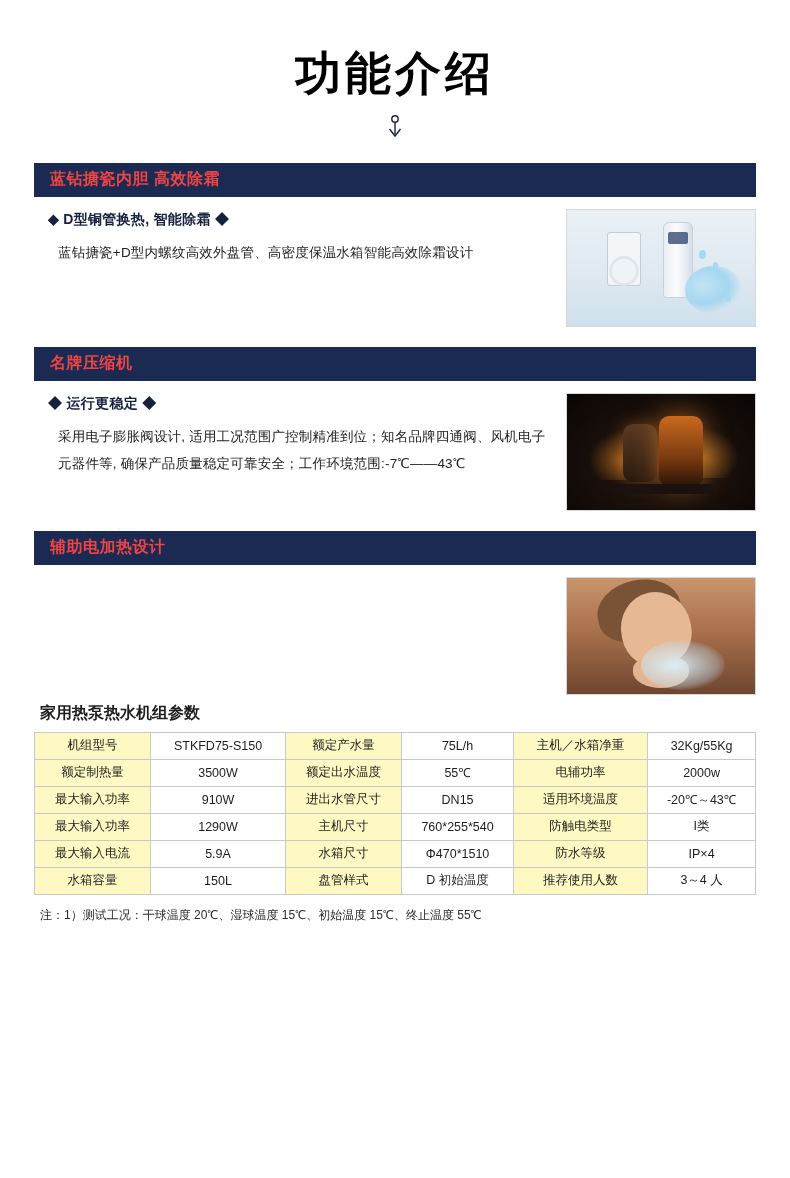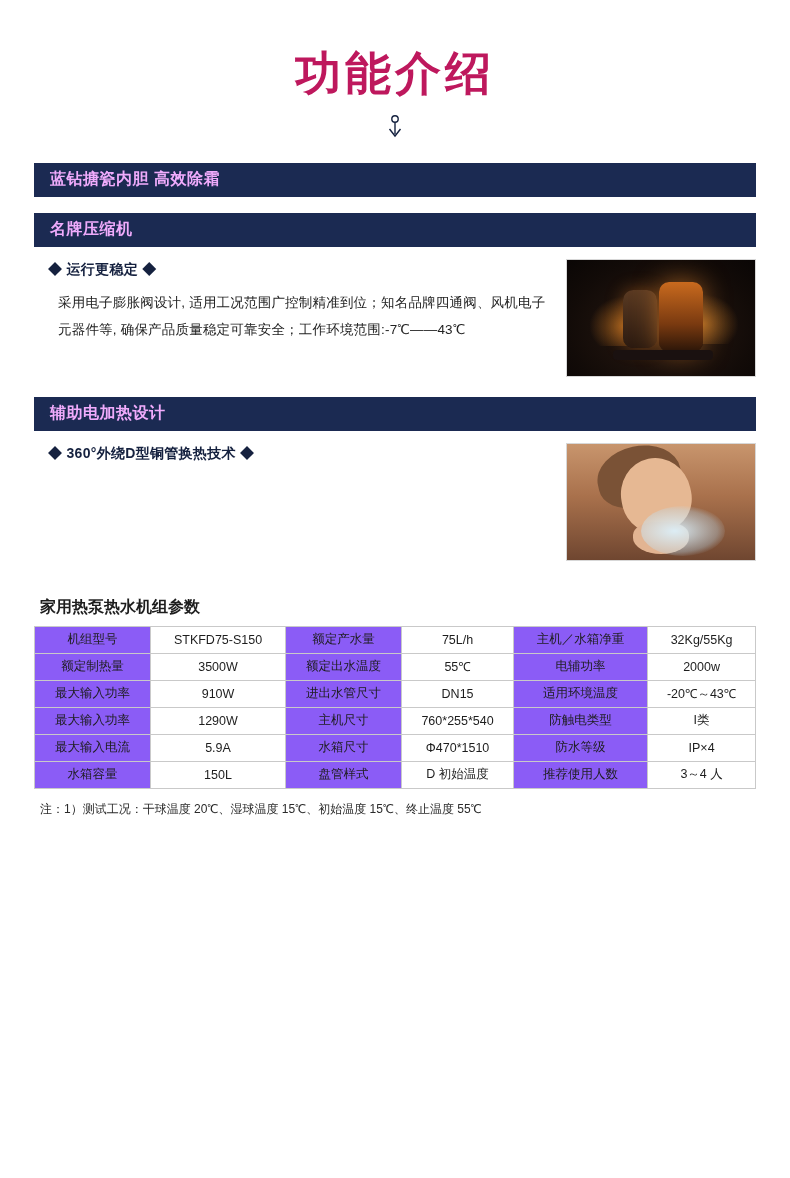--- a/index.html
+++ b/index.html
@@ -23,41 +23,41 @@
   
   .title-wrap {
     text-align: center;
     padding-top: 48px;
   }
   .main-title {
     font-family: "DejaVu Serif", serif;
     font-size: 46px;
     font-weight: bold;
     letter-spacing: 4px;
-    color: #be185d;
+    color: #000000;
     line-height: 1.1;
   }
   .title-orn {
     margin-top: 14px;
     display: flex;
     justify-content: center;
     align-items: center;
     height: 28px;
   }
   .title-orn svg { display: block; }
 
   
   .bar {
     margin-top: 16px;
     height: 34px;
     background: #1b2a52;
     display: flex;
     align-items: center;
     padding-left: 16px;
-    color: #f0abfc;
+    color: #ef4444;
     font-size: 16px;
     font-weight: bold;
     letter-spacing: 0.5px;
   }
   .bar.first { margin-top: 22px; }
 
   
   .feature {
     display: flex;
     align-items: flex-start;
@@ -196,41 +196,41 @@
     background: radial-gradient(ellipse at 40% 50%, rgba(220,240,250,.95), rgba(190,225,245,.35) 60%, rgba(255,255,255,0) 75%);
     border-radius: 50%;
   }
   .t4 .hands {
     position: absolute; left: 66px; top: 78px; width: 56px; height: 32px;
     background: #e2b492; border-radius: 40% 40% 50% 50%;
   }
 
   
   .params-title {
-    margin-top: 32px;
+    margin-top: 4px;
     font-size: 16px;
     font-weight: bold;
     color: #1d1d1d;
     padding-left: 6px;
     margin-bottom: 8px;
   }
   table.params {
     width: 100%;
     border-collapse: collapse;
     font-size: 12.5px;
     color: #1d1d1d;
   }
   table.params td {
     border: 1px solid #c9c9c9;
     text-align: center;
     height: 27px;
     padding: 0 2px;
     white-space: nowrap;
   }
-  table.params td.label { background: #8b5cf6; }
+  table.params td.label { background: #fef9c3; }
   .notes {
     margin-top: 10px;
     font-size: 12px;
     line-height: 1.8;
     color: #2a2a2a;
     padding-left: 6px;
   }
 </style>
 </head>
 <body>
@@ -244,20 +244,38 @@
         <circle cx="11" cy="5" r="3.2" fill="none" stroke="#15213f" stroke-width="1.4"></circle>
         <path d="M11 8.4 V20" fill="none" stroke="#15213f" stroke-width="1.4"></path>
         <path d="M5.5 15 L11 22 L16.5 15" fill="none" stroke="#15213f" stroke-width="1.4"></path>
       </svg>
     </div>
   </div>
 
   <div class="bar first">
     <span>蓝钻搪瓷内胆  高效除霜</span>
   </div>
+  <div class="feature">
+    <div class="txt">
+      <div class="sub-title">◆ D型铜管换热, 智能除霜 ◆</div>
+      <div class="body-txt">蓝钻搪瓷+D型内螺纹高效外盘管、高密度保温水箱智能高效除霜设计</div>
+    </div>
+    <div class="thumb">
+      <div class="inner t1">
+        <div class="unit"></div>
+        <div class="fan"></div>
+        <div class="tank"></div>
+        <div class="logo"></div>
+        <div class="splash"></div>
+        <div class="drop" style="left:132px;top:40px;width:7px;height:9px;"></div>
+        <div class="drop" style="left:146px;top:52px;width:5px;height:7px;"></div>
+        <div class="drop" style="left:158px;top:84px;width:6px;height:8px;"></div>
+      </div>
+    </div>
+  </div>
 
   <div class="bar">
     <span>名牌压缩机</span>
   </div>
   <div class="feature">
     <div class="txt">
       <div class="sub-title">◆  运行更稳定 ◆</div>
       <div class="body-txt">采用电子膨胀阀设计, 适用工况范围广控制精准到位；知名品牌四通阀、风机电子元器件等, 确保产品质量稳定可靠安全；工作环境范围:-7℃——43℃</div>
     </div>
     <div class="thumb">
@@ -270,21 +288,20 @@
       </div>
     </div>
   </div>
 
   <div class="bar">
     <span>辅助电加热设计</span>
   </div>
 
   <div class="feature">
     <div class="txt">
-      <div class="sub-title">◆ 360°外绕D型铜管换热技术 ◆</div>
     </div>
     <div class="thumb">
       <div class="inner t4">
         <div class="hair"></div>
         <div class="face"></div>
         <div class="hands"></div>
         <div class="water4"></div>
       </div>
     </div>
   </div>

